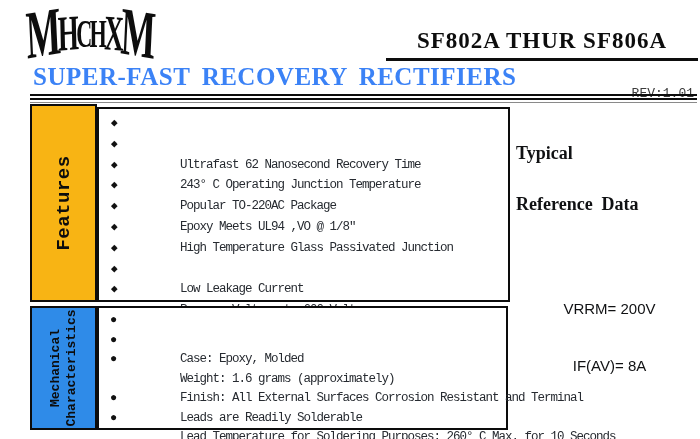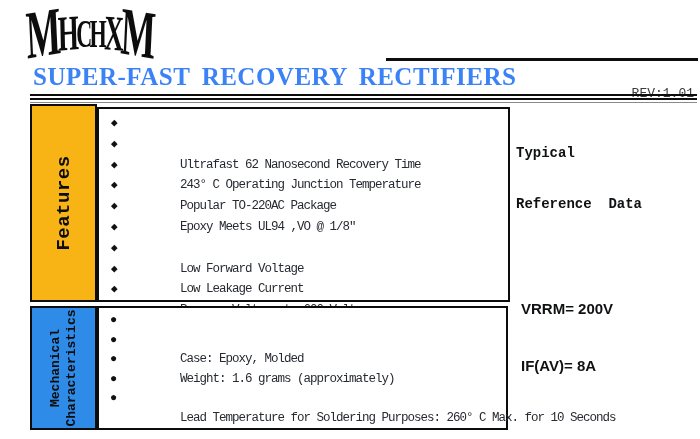--- a/index.html
+++ b/index.html
@@ -47,39 +47,40 @@
 
   .f-item{position:relative;height:20.8px;line-height:20.8px;padding-left:29px;
         font-size:12.5px;letter-spacing:-1px;color:#272b31;white-space:pre;}
   .diamond{position:absolute;left:12px;top:0;font-size:11px;letter-spacing:0;color:#111;}
   .m-item{position:relative;height:19.5px;line-height:19.5px;padding-left:29px;
         font-size:12.5px;letter-spacing:-1px;color:#272b31;white-space:pre;}
   .circle{position:absolute;left:11px;top:0;font-size:12px;letter-spacing:0;color:#111;}
 
   
   .trd{position:absolute;left:516px;top:111px;width:182px;color:#101113;}
-  .trd-head{font-weight:bold;font-size:14px;line-height:17px;white-space:pre;
-        font-family:Liberation Mono, monospace;}
+  .trd-head{font-weight:bold;font-size:18px;line-height:17px;white-space:pre;
+        font-family:Liberation Serif, serif;}
   .trd-group{margin-top:14px;padding-left:5px;white-space:pre;
-        font-family:"Liberation Sans",sans-serif;font-weight:bold;font-size:15px;line-height:19px;}
+        font-family:"Liberation Sans",sans-serif;font-weight:normal;font-size:15px;line-height:19px;text-align:center;}
 </style>
 </head>
 <body>
 
 <div class="page">
 
   <div id="logo">
       <span class="lg lg0">M</span>
       <span class="lg lg1">H</span>
       <span class="lg lg2">C</span>
       <span class="lg lg3">H</span>
       <span class="lg lg4">X</span>
       <span class="lg lg5">M</span>
     </div>
 
+  <div class="part-range">SF802A THUR SF806A</div>
   <div class="part-underline"></div>
 
   <h1 class="title">SUPER-FAST RECOVERY RECTIFIERS</h1>
   <div class="rev">REV:1.01</div>
 
   <div class="rule">
     <div class="r1"></div>
     <div class="r2"></div>
     <div class="r3"></div>
   </div>
@@ -105,25 +106,25 @@
         <span class="f-text">Popular TO-220AC Package</span>
       </div>
 
       <div class="f-item">
         <span class="diamond">◆</span>
         <span class="f-text">Epoxy Meets UL94 ,VO @ 1/8″</span>
       </div>
 
       <div class="f-item">
         <span class="diamond">◆</span>
-      </div>
-
-      <div class="f-item">
-        <span class="diamond">◆</span>
-        <span class="f-text">Low Forward Voltage</span>
+        <span class="f-text">High Temperature Glass Passivated Junction</span>
+      </div>
+
+      <div class="f-item">
+        <span class="diamond">◆</span>
       </div>
 
       <div class="f-item">
         <span class="diamond">◆</span>
         <span class="f-text">Low Leakage Current</span>
       </div>
 
       <div class="f-item">
         <span class="diamond">◆</span>
         <span class="f-text">Reverse Voltage to 600 Volts</span>
@@ -168,22 +169,27 @@
         <span class="m-text">Case: Epoxy, Molded</span>
       </div>
 
       <div class="m-item">
         <span class="circle">●</span>
         <span class="m-text">Weight: 1.6 grams (approximately)</span>
       </div>
 
       <div class="m-item">
         <span class="circle">●</span>
-      </div>
-
+        <span class="m-text">Finish: All External Surfaces Corrosion Resistant and Terminal</span>
+      </div>
+
+      <div class="m-item">
+        
+        <span class="m-text">Leads are Readily Solderable</span>
+      </div>
 
       <div class="m-item">
         <span class="circle">●</span>
         <span class="m-text">Lead Temperature for Soldering Purposes: 260° C Max. for 10 Seconds</span>
       </div>
 
       <div class="m-item">
         <span class="circle">●</span>
         
       </div>

